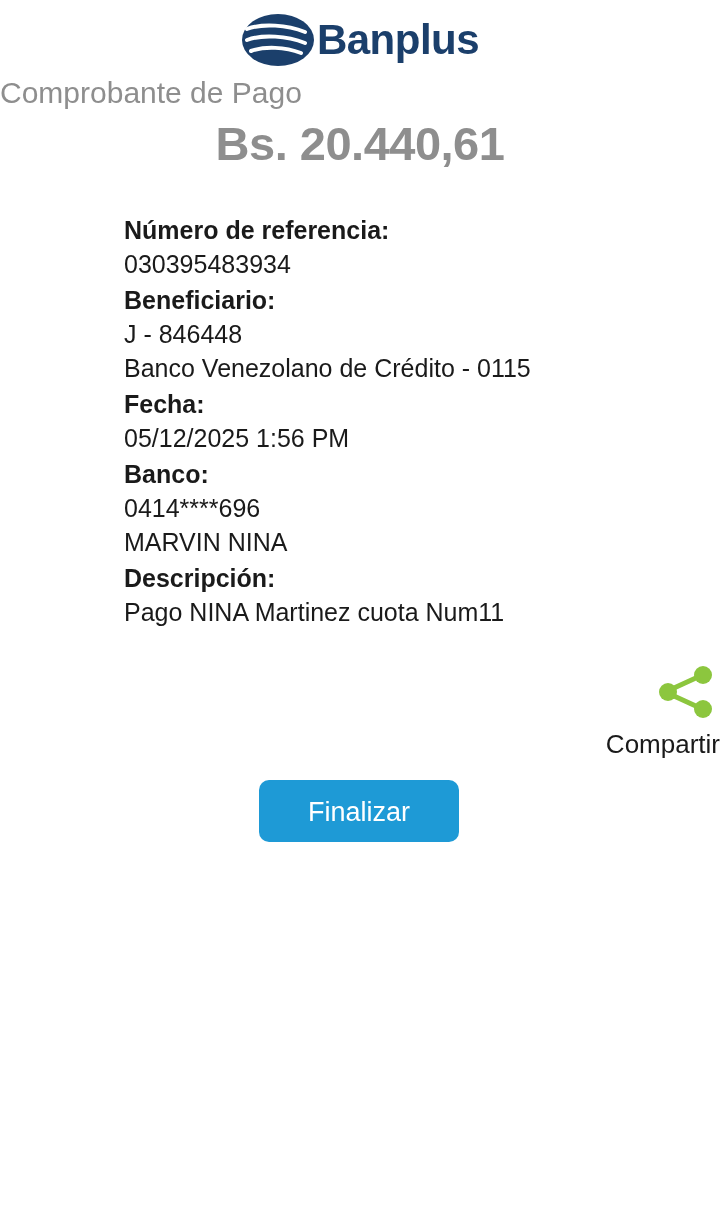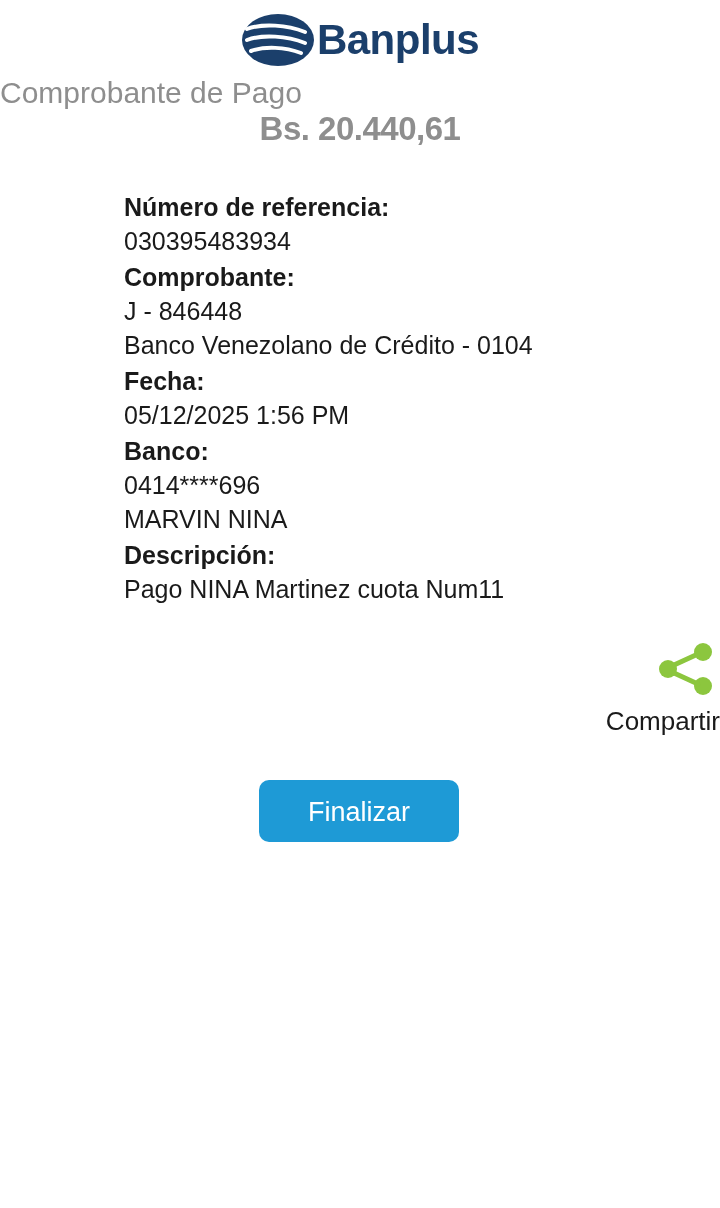--- a/index.html
+++ b/index.html
@@ -43,24 +43,24 @@
 
   
   .receipt-title {
     font-size: 30px;
     color: #8e8e8e;
     margin-top: 10px;
     font-weight: 400;
   }
   .amount {
     text-align: center;
-    font-size: 33px;
+    font-size: 47px;
     font-weight: bold;
     color: #8e8e8e;
-    margin-top: 0;
+    margin-top: 6px;
     letter-spacing: -0.5px;
   }
 
   
   .details {
     margin-top: 42px;
     padding-left: 124px;
     padding-right: 40px;
   }
   .d-label {
@@ -134,23 +134,23 @@
 
   <div class="receipt-title">Comprobante de Pago</div>
 
   <div class="amount">Bs. 20.440,61</div>
 
   <div class="details">
 
     <div class="d-label">Número de referencia:</div>
     <div class="d-value">030395483934</div>
 
-    <div class="d-label">Comprobante:</div>
+    <div class="d-label">Beneficiario:</div>
     <div class="d-value">J - 846448</div>
-    <div class="d-value">Banco Venezolano de Crédito - 0104</div>
+    <div class="d-value">Banco Venezolano de Crédito - 0115</div>
 
     <div class="d-label">Fecha:</div>
     <div class="d-value">05/12/2025 1:56 PM</div>
 
     <div class="d-label">Banco:</div>
     <div class="d-value">0414****696</div>
     <div class="d-value">MARVIN NINA</div>
 
     <div class="d-label">Descripción:</div>
     <div class="d-value">Pago NINA Martinez cuota Num11</div>

